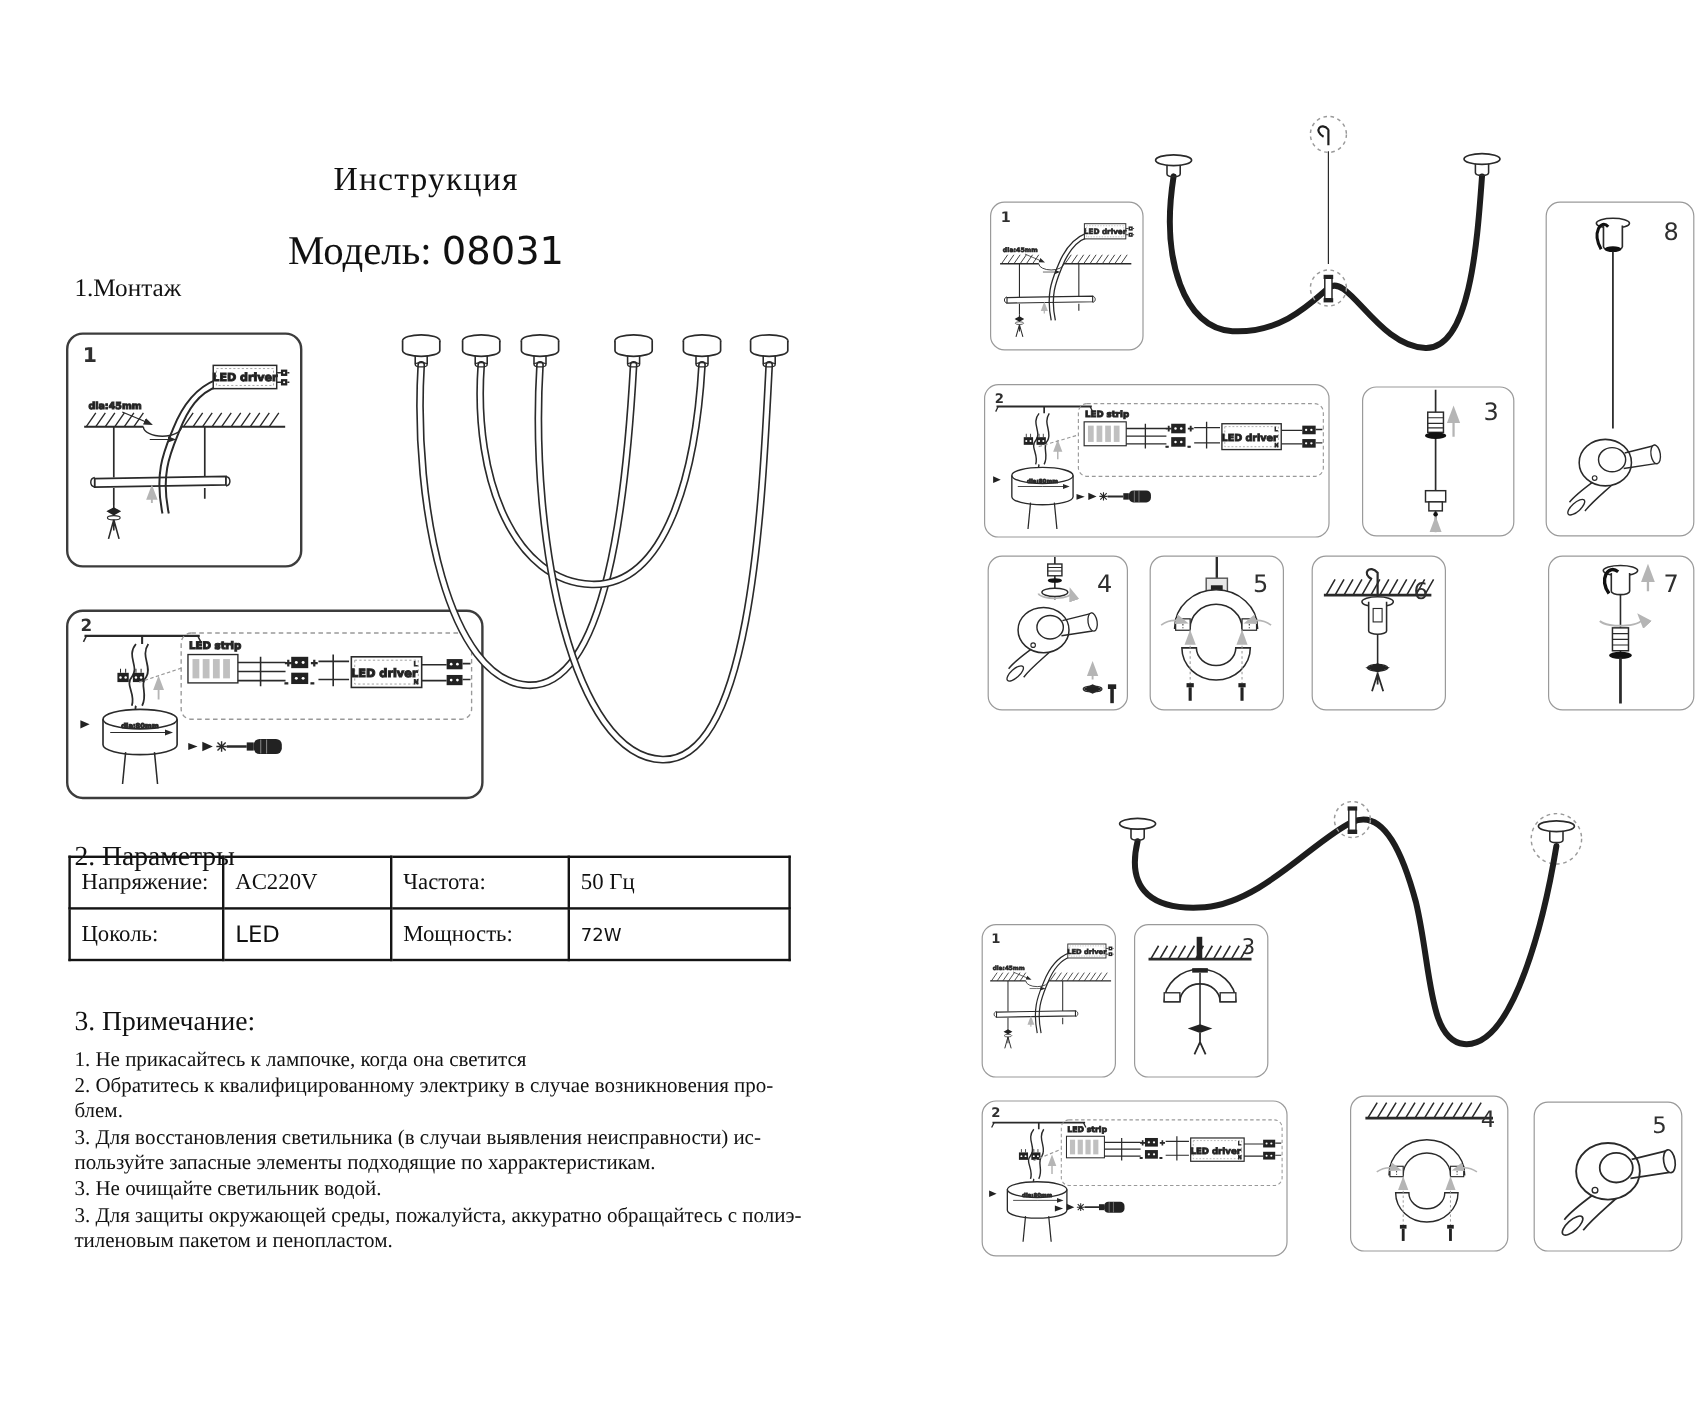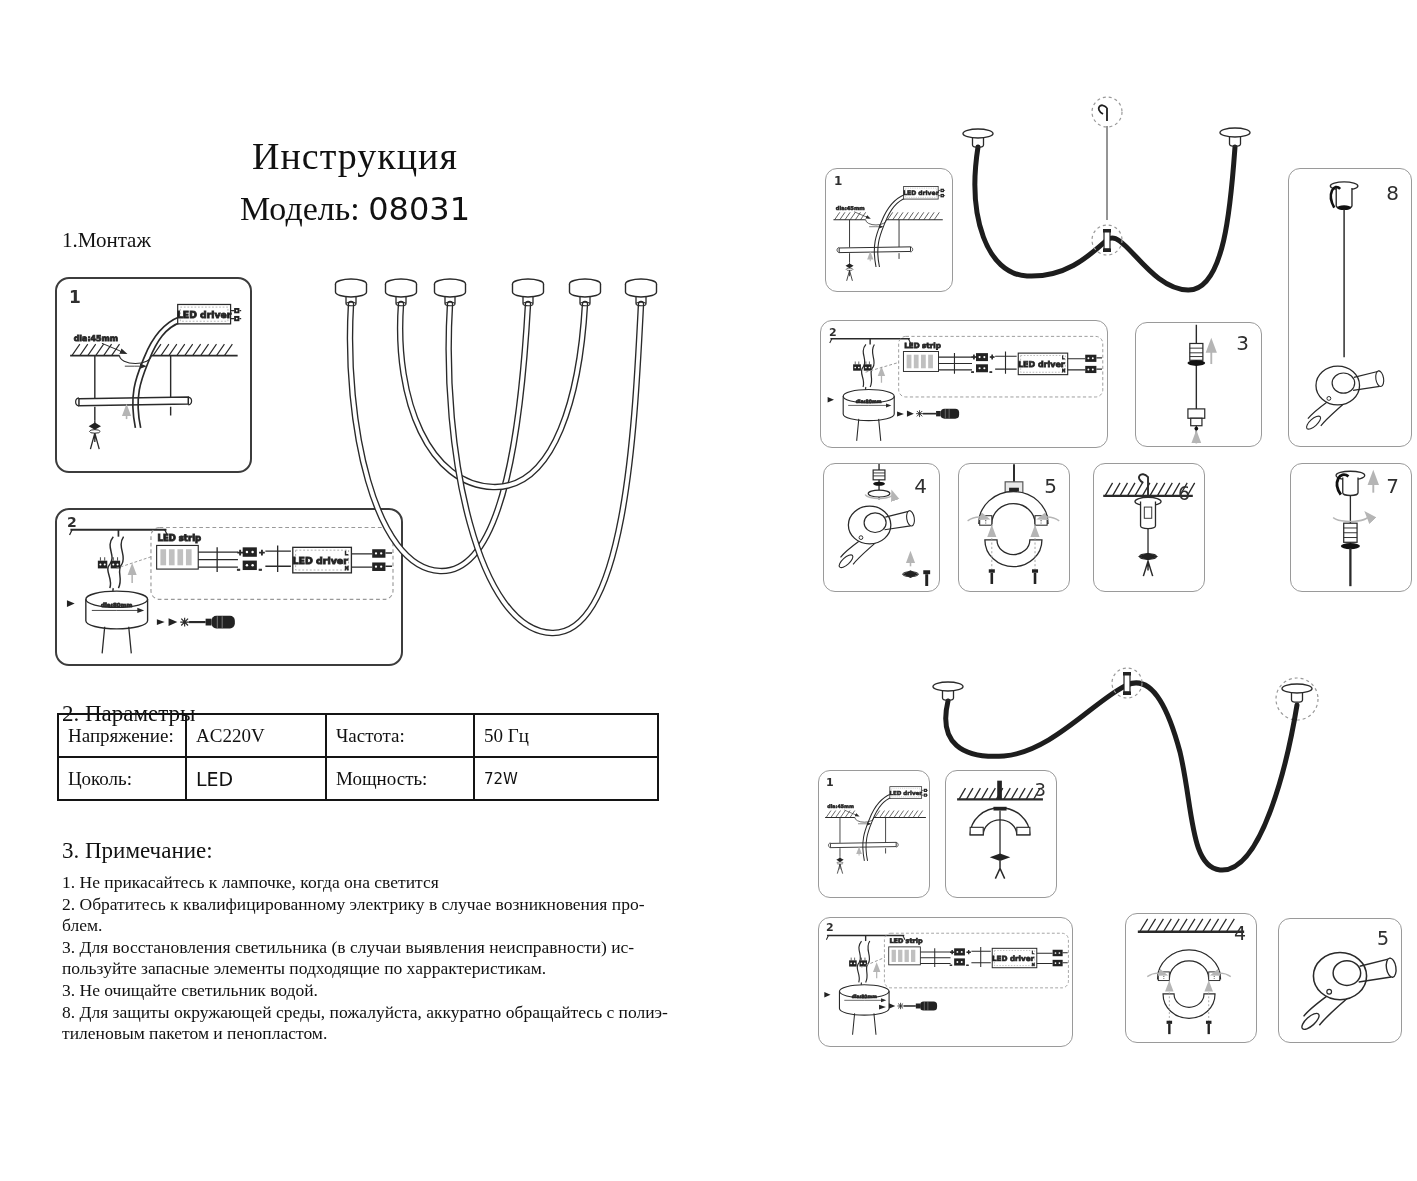--- a/index.html
+++ b/index.html
@@ -1,19 +1,19 @@
 <!DOCTYPE html>
 <html><head>
 <meta charset="utf-8">
 <style>
   html,body{margin:0;padding:0;background:#fff;}
   .page{position:relative;width:1417px;height:1181px;background:#fff;overflow:hidden;
         font-family:"Liberation Serif",serif;color:#111;}
   .abs{position:absolute;}
-  .title{left:155px;top:134px;width:400px;text-align:center;font-size:38px;letter-spacing:1px;}
+  .title{left:155px;top:134px;width:400px;text-align:center;font-size:28px;letter-spacing:1px;}
   .model{left:155px;top:190px;width:400px;text-align:center;font-size:34px;}
   .model .digits{font-family:"DejaVu Sans",sans-serif;font-size:32px;}
   .h1{left:62px;top:228px;font-size:21px;}
   .h2{left:62px;top:701px;font-size:23px;}
   .h3{left:62px;top:838px;font-size:23px;}
   table.params{position:absolute;left:57px;top:702px;border-collapse:collapse;table-layout:fixed;margin-top:11px;}
   table.params td{border:2px solid #141414;height:41px;padding:0 0 0 9px;font-size:19px;vertical-align:middle;}
   td.sans{font-family:"DejaVu Sans",sans-serif;font-size:19px;}
   td.sans.small{font-size:15px;border-radius:18px;}
   .notes{left:62px;top:872px;width:630px;font-size:17.5px;line-height:21.6px;}
@@ -441,17 +441,17 @@
     </table>
 
 <div class="abs h3">3. Примечание:</div>
 <div class="abs notes">
   <div>1. Не прикасайтесь к лампочке, когда она светится</div>
   <div>2. Обратитесь к квалифицированному электрику в случае возникновения про-</div>
   <div>блем.</div>
   <div>3. Для восстановления светильника (в случаи выявления неисправности) ис-</div>
   <div>пользуйте запасные элементы подходящие по харрактеристикам.</div>
   <div>3. Не очищайте  светильник водой.</div>
-  <div>8. Для защиты окружающей среды, пожалуйста, аккуратно обращайтесь с полиэ-</div>
+  <div>3. Для защиты окружающей среды, пожалуйста, аккуратно обращайтесь с полиэ-</div>
   <div>тиленовым пакетом и пенопластом.</div>
 </div>
 
 </div>
 
 </body></html>

